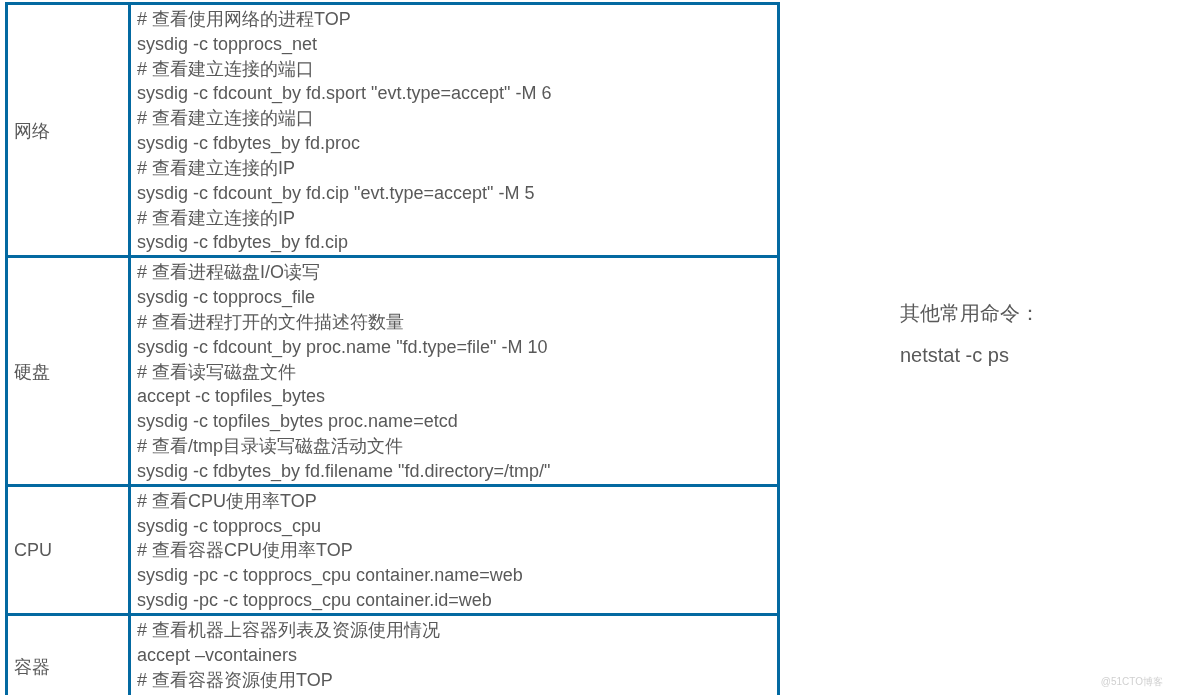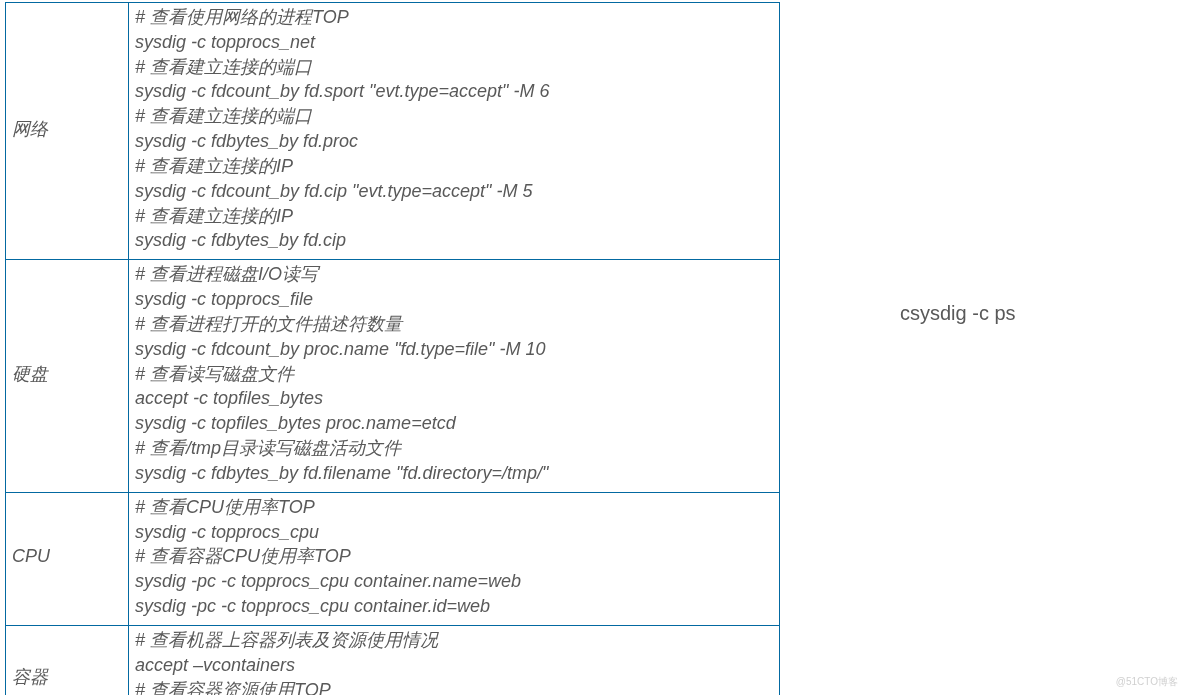--- a/index.html
+++ b/index.html
@@ -20,46 +20,45 @@
     .layout {
       display: flex;
       gap: 120px;
     }
     .table {
       border-collapse: collapse;
       width: 775px;
       margin-left: 3px;
     }
     .table td {
-      border: 1px solid #0369a1;
+      border: 3px solid #0369a1;
       vertical-align: middle;
-      padding: 2px 10px 6px 6px;
+      padding: 2px 10px 0 6px;
       line-height: 1.38;
-      font-style: italic;
     }
     .table td.label {
       width: 123px;
       text-align: left;
     }
     .table td.content {
       font-size: 18px;
     }
     .line {
       display: block;
       white-space: nowrap;
     }
     .sidebar {
       padding-top: 290px;
       font-size: 20px;
       line-height: 2.1;
       color: #595959;
     }
     .watermark {
       position: absolute;
-      right: 6px;
+      right: 21px;
       bottom: 6px;
       font-size: 10px;
       color: #d0d0d0;
       margin-left: 33px;
     }
   </style>
 </head>
 <body>
 
 <div class="layout">
@@ -110,19 +109,20 @@
             <span class="line"># 查看机器上容器列表及资源使用情况</span>
             <span class="line">accept –vcontainers</span>
             <span class="line"># 查看容器资源使用TOP</span>
             <span class="line">sysdig -c topcontainers_cpu/topcontainers_net/topcontainers_file</span>
           </td>
         </tr>
       </tbody>
   </table>
 
   <div class="sidebar">
+    <div class="line">其他常用命令：</div>
     <div id="sidebar-commands">
-        <div class="line">csysdig -c ps</div>
+        <div class="line">netstat -c ps</div>
       </div>
   </div>
 </div>
 
 <div class="watermark">@51CTO博客</div>
 
 </body></html>

